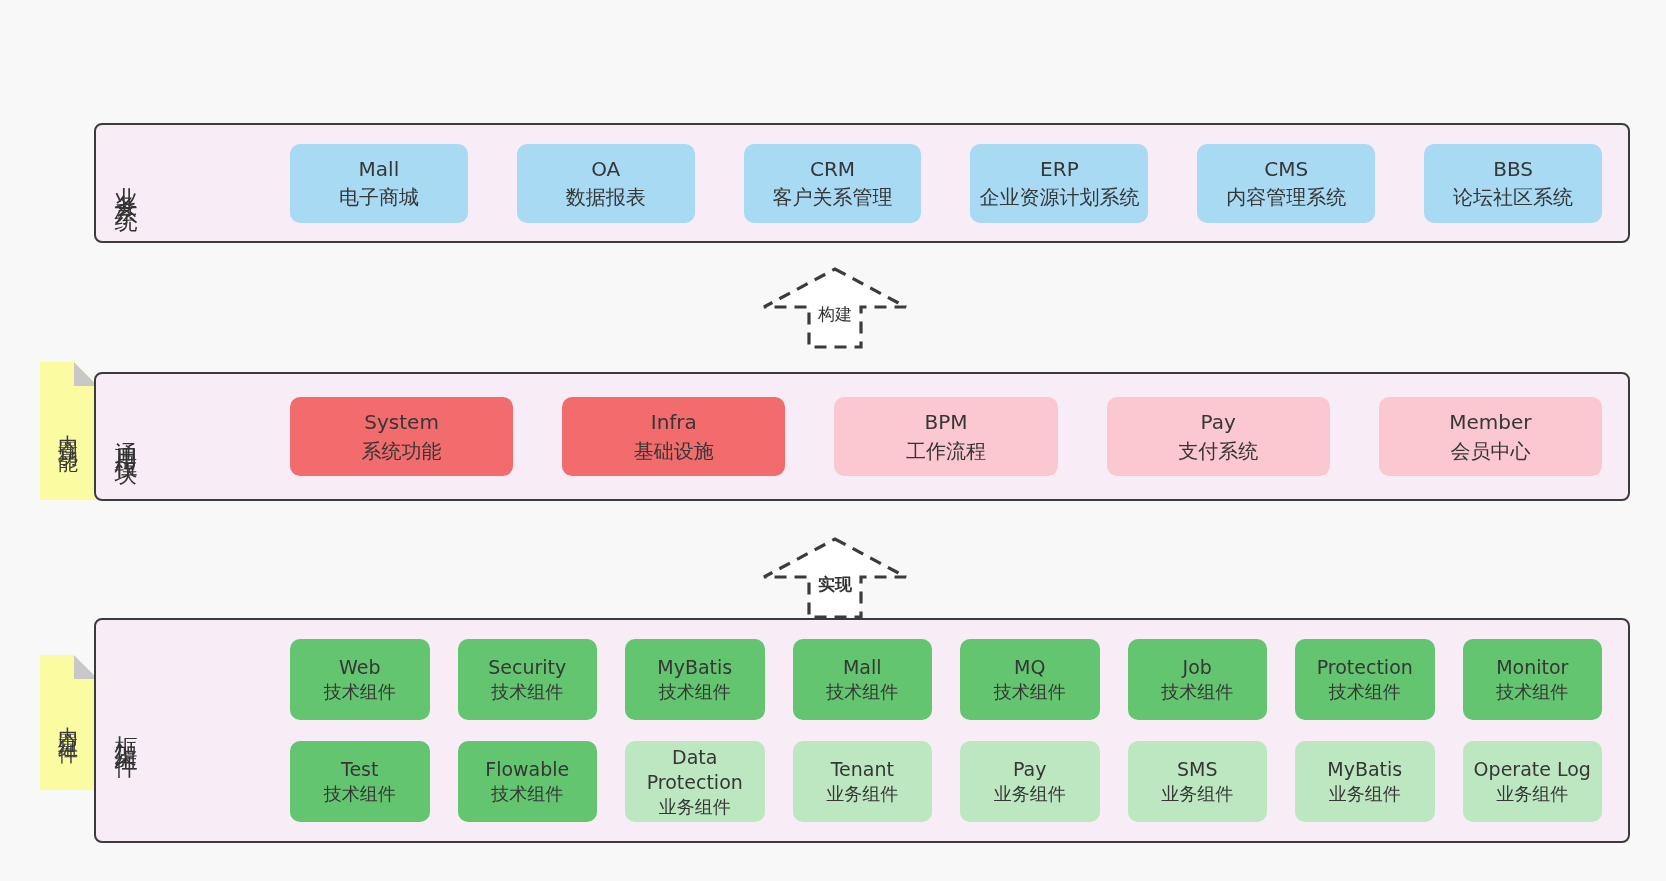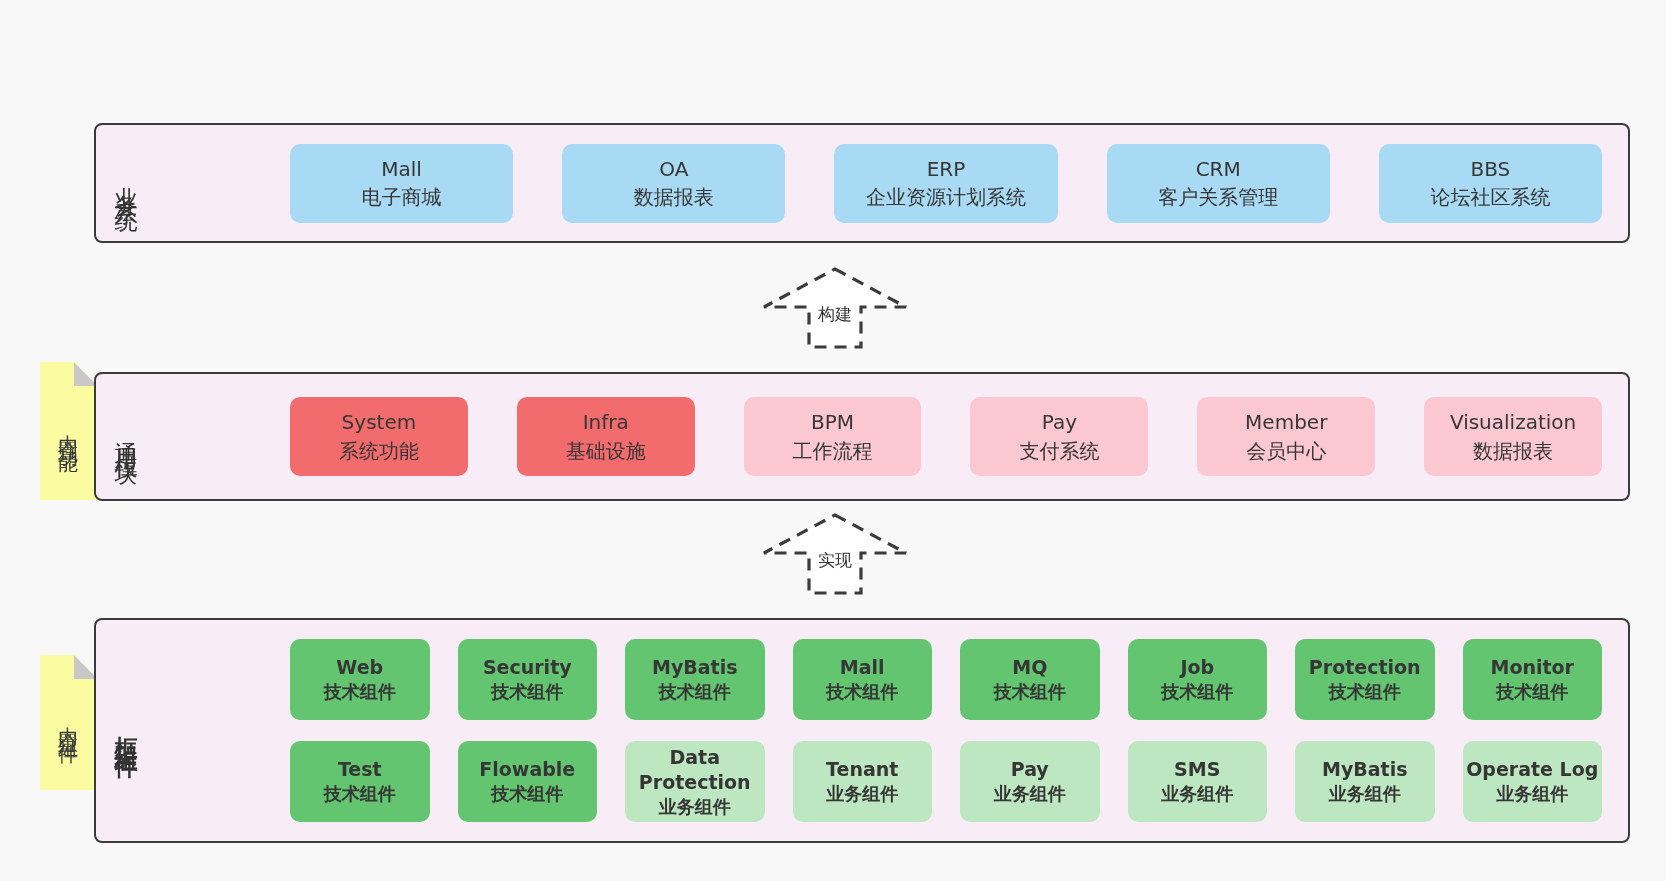--- a/index.html
+++ b/index.html
@@ -16,21 +16,21 @@
   .layer {
     position: absolute; left: 94px; width: 1536px;
     background: var(--panel-bg, #f8edf6);
     border: 2px solid var(--panel-border, #3b3b3b);
     border-radius: 8px;
     box-sizing: border-box;
     z-index: 1;
   }
   .l1 { top: 123px; height: 120px; }
   .l2 { top: 372px; height: 129px; }
-  .l3 { top: 618px; height: 225px; font-weight: bold; }
+  .l3 { top: 618px; height: 225px; }
 
   .layer-label {
     position: absolute; left: 8px; top: 0; bottom: 0; width: 46px;
     display: flex; align-items: center; justify-content: center;
     writing-mode: vertical-rl; text-orientation: upright;
     font-size: 23px; letter-spacing: 7px; color: var(--text, #333);
   }
 
   .rowwrap {
     position: absolute; left: 150px; right: 26px; top: 0; bottom: 0;
@@ -74,21 +74,21 @@
     clip-path: polygon(0 0, 100% 100%, 0 100%);
   }
   .note-text {
     writing-mode: vertical-rl; text-orientation: upright;
     font-size: 20px; letter-spacing: 6px; color: #3a3a3a;
   }
 
   
   .arrow { position: absolute; left: 760px; width: 150px; height: 84px; z-index: 2; }
   .a1 { top: 266px; }
-  .a2 { top: 512px; }
+  .a2 { top: 536px; font-weight: bold; }
   .arrow svg { display: block; width: 150px; height: 84px; }
   .arrow polygon {
     fill: var(--arrow-fill, #fff);
     stroke: var(--panel-border, #3b3b3b);
     stroke-width: 3.2;
     stroke-dasharray: 12 8;
   }
   .arrow-label {
     position: absolute; left: 50%; top: 37px; transform: translateX(-50%);
     background: var(--arrow-fill, #fff); padding: 0 3px;
@@ -106,26 +106,30 @@
       <div class="row">
         <div class="box blue">
           <div class="en">Mall</div>
           <div class="cn">电子商城</div>
         </div>
         <div class="box blue">
           <div class="en">OA</div>
           <div class="cn">数据报表</div>
         </div>
         <div class="box blue">
+          <div class="en">CRM</div>
+          <div class="cn">客户关系管理</div>
+        </div>
+        <div class="box blue">
           <div class="en">ERP</div>
           <div class="cn">企业资源计划系统</div>
         </div>
         <div class="box blue">
-          <div class="en">CRM</div>
-          <div class="cn">客户关系管理</div>
+          <div class="en">CMS</div>
+          <div class="cn">内容管理系统</div>
         </div>
         <div class="box blue">
           <div class="en">BBS</div>
           <div class="cn">论坛社区系统</div>
         </div>
       </div>
     </div>
   </section>
 
   <div class="arrow a1">
@@ -157,24 +161,20 @@
           <div class="cn">工作流程</div>
         </div>
         <div class="box pink">
           <div class="en">Pay</div>
           <div class="cn">支付系统</div>
         </div>
         <div class="box pink">
           <div class="en">Member</div>
           <div class="cn">会员中心</div>
         </div>
-        <div class="box pink">
-          <div class="en">Visualization</div>
-          <div class="cn">数据报表</div>
-        </div>
       </div>
     </div>
   </section>
 
   <div class="arrow a2">
     <svg viewBox="0 0 150 84">
       <polygon points="75,3 146,41 101,41 101,81 49,81 49,41 4,41"></polygon>
     </svg>
     <span class="arrow-label">实现</span>
   </div>

